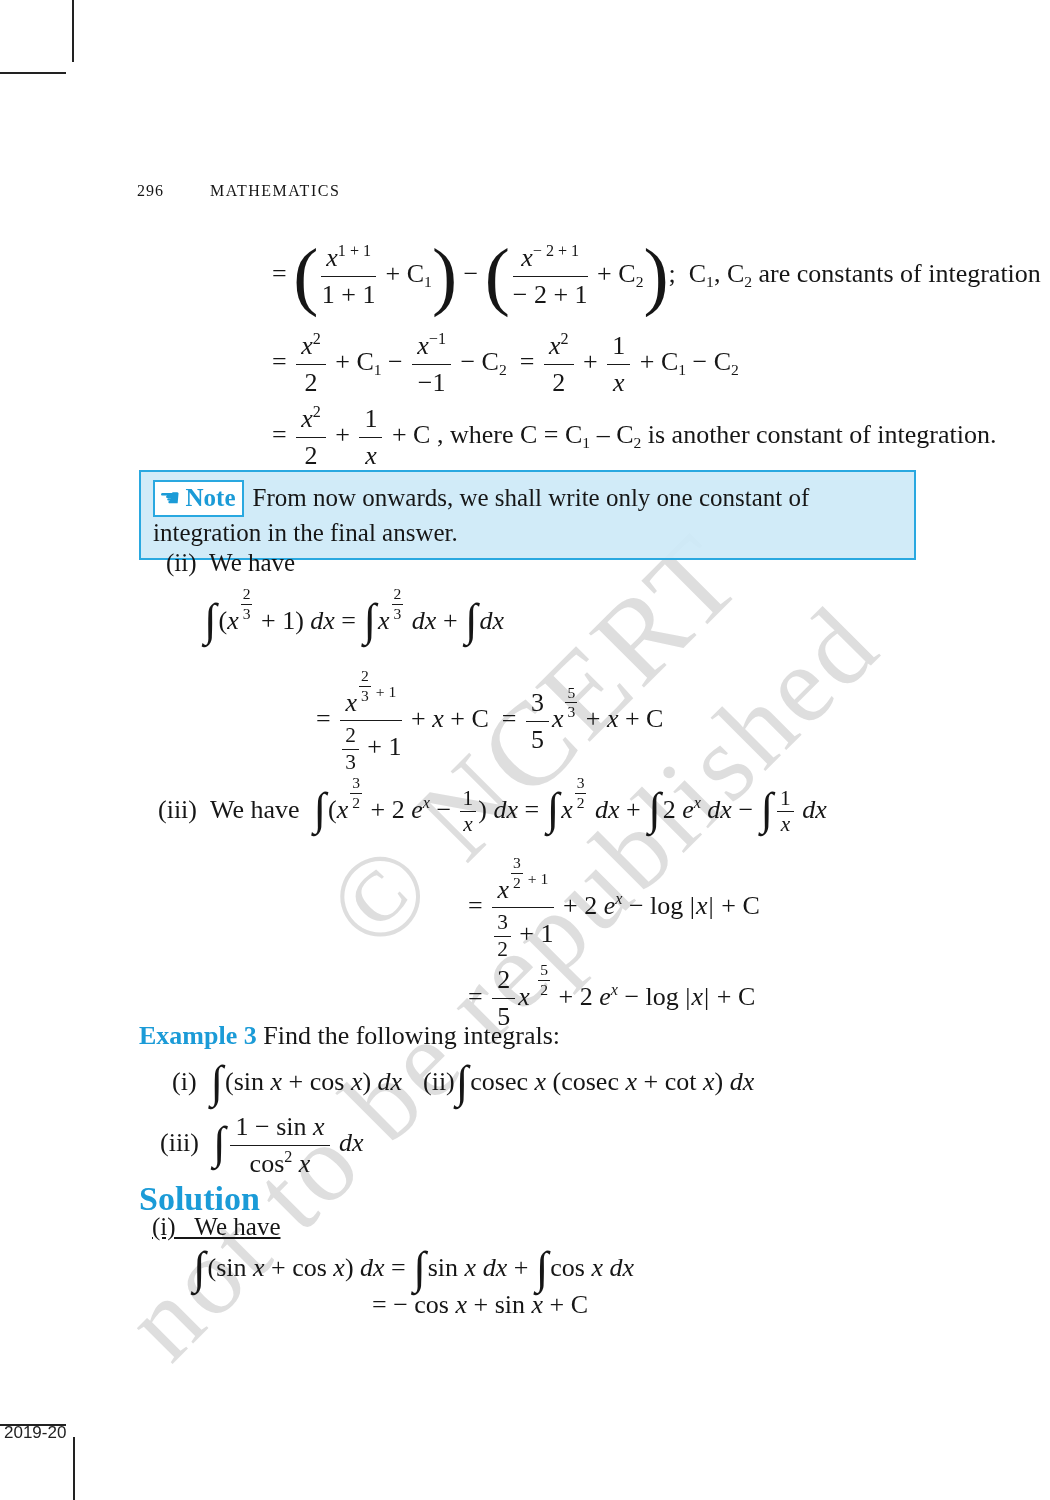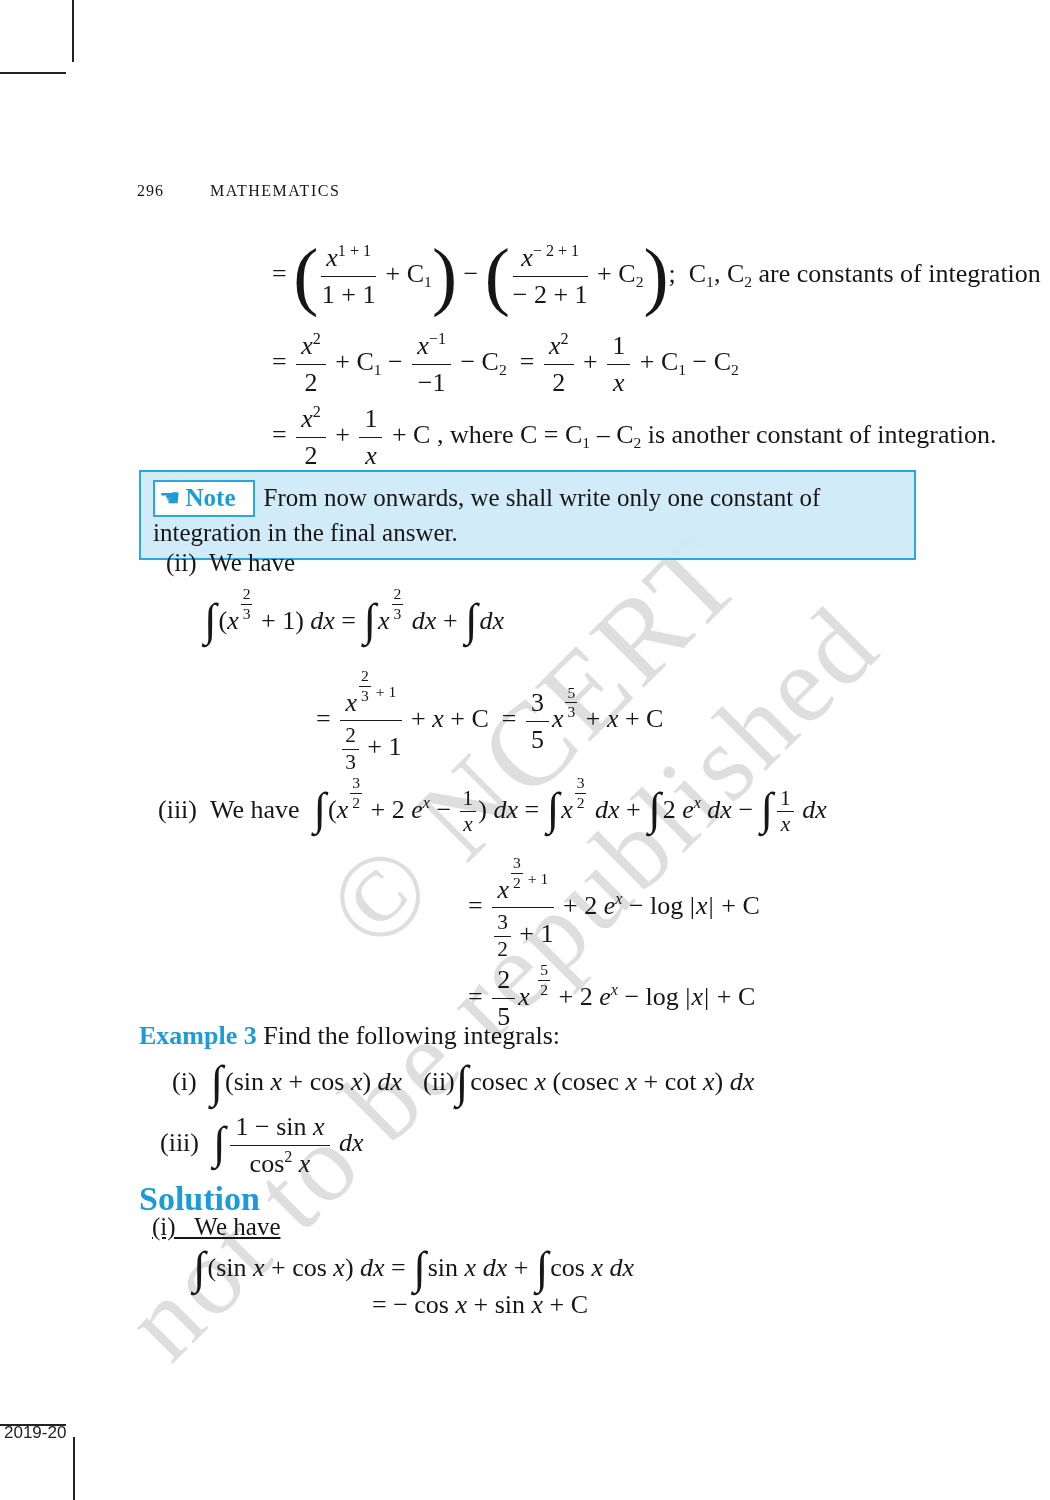--- a/index.html
+++ b/index.html
@@ -42,21 +42,21 @@
   .bigp { font-size:290%; font-weight:300; vertical-align:middle; line-height:0; }
   .abs { letter-spacing:1px; }
   i { font-style:italic; }
   
   .eq1  { left:272px; top:243px; }
   .eq2  { left:272px; top:331px; }
   .eq3  { left:272px; top:404px; }
   .noteb{ left:139px; top:470px; width:777px; box-sizing:border-box; z-index:2; position:absolute;
           background:rgba(206,233,247,0.93); border:2px solid #29a8e0; padding:8px 12px 10px;
           font-size:25px; line-height:31px; white-space:normal; }
-  .note-label { display:inline-block; background:#fff; border:2px solid #29a8e0; padding:0 17px 1px 4px; margin-right:9px; }
+  .note-label { display:inline-block; background:#fff; border:2px solid #29a8e0; padding:0 6px 1px 4px; margin-right:9px; }
   .note-hand { color:#1b9bd7; font-family:"DejaVu Sans", sans-serif; font-size:24px; margin-right:5px; }
   .note-word { color:#1b9bd7; font-weight:bold; }
   .lineii { left:166px; top:549px; font-size:25px; }
   .eq4  { left:203px; top:586px; }
   .eq5  { left:316px; top:668px; }
   .eq6  { left:158px; top:775px; }
   .eq7  { left:468px; top:855px; }
   .eq8  { left:468px; top:962px; }
   .exline { left:139px; top:1021px; font-size:26px; }
   .blue-label { color:#1b9bd7; font-weight:bold; }

